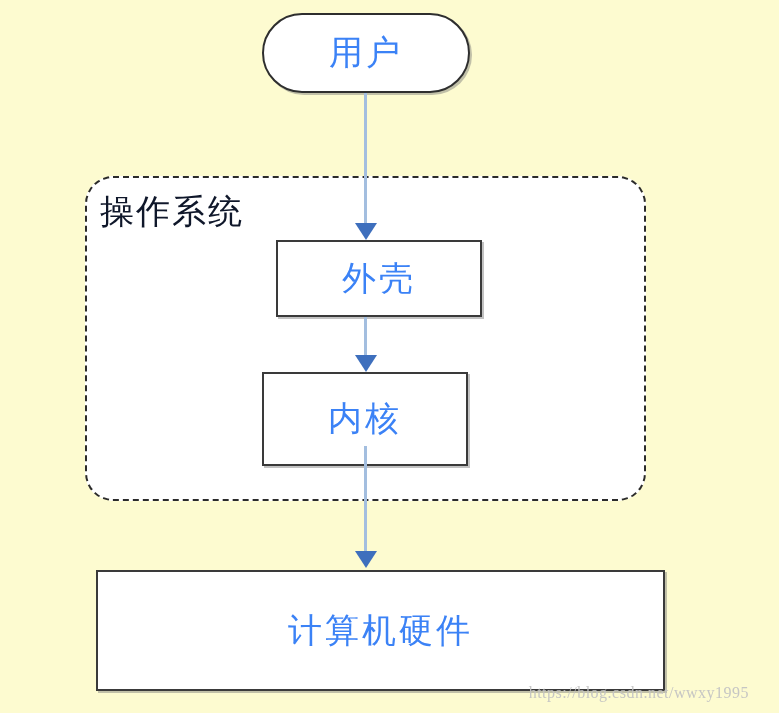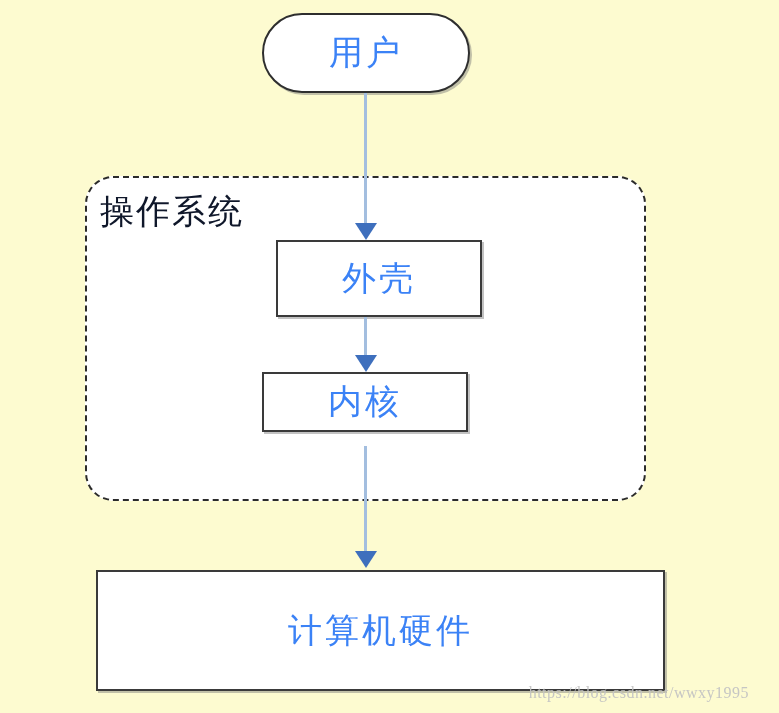--- a/index.html
+++ b/index.html
@@ -58,21 +58,21 @@
     left: 260px;
     top: 240px;
     width: 206px;
     height: 77px;
     margin-left: 16px;
   }
   .kernel-box {
     left: 262px;
     top: 372px;
     width: 206px;
-    height: 60px;
+    height: 94px;
   }
   .hardware-box {
     left: 96px;
     top: 570px;
     width: 569px;
     height: 121px;
   }
   .arrow-stem {
     position: absolute;
     left: 364px;

